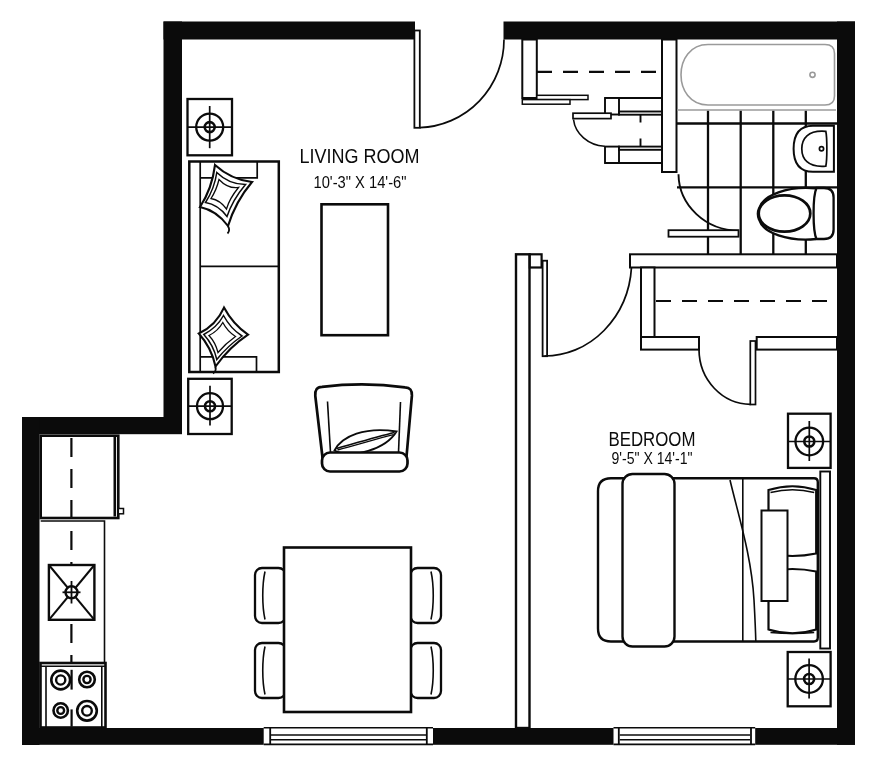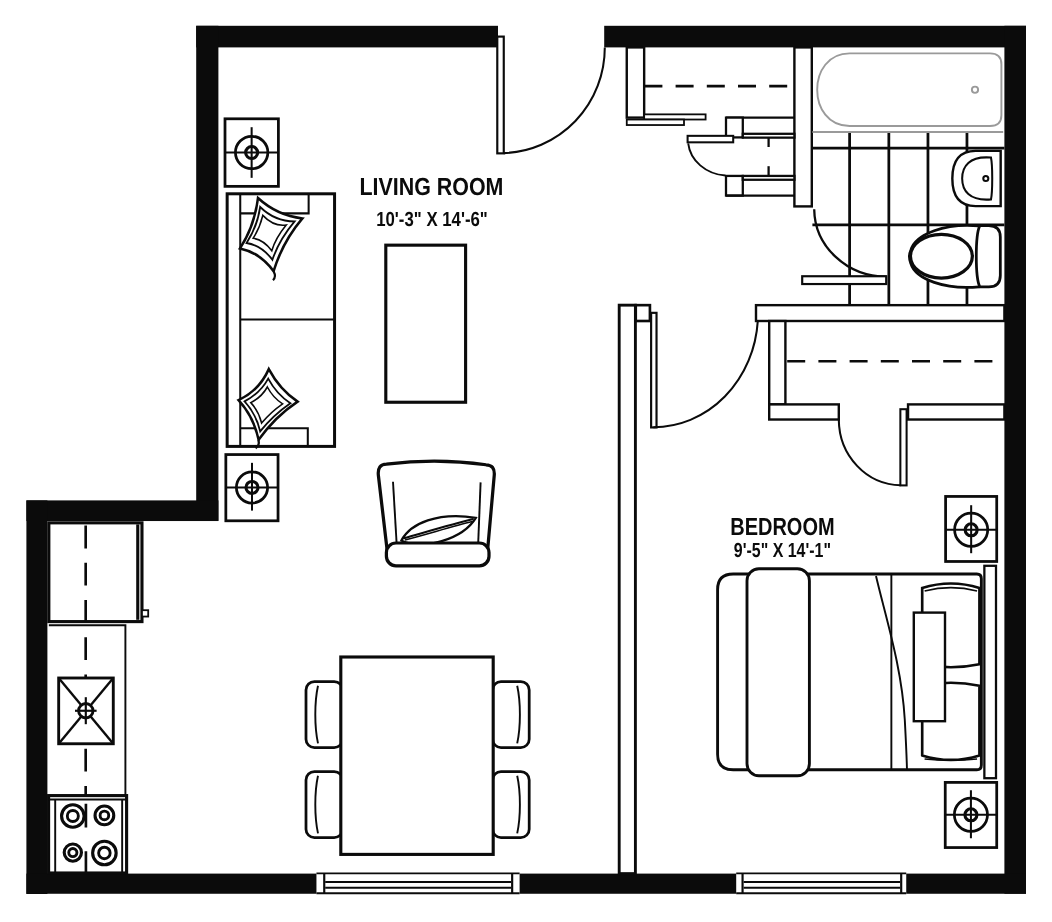--- a/index.html
+++ b/index.html
@@ -1,16 +1,16 @@
 <!DOCTYPE html>
 <html><head>
 <meta charset="utf-8">
 <style>
   html,body{margin:0;padding:0;background:#fff;}
-  #plan{width:877px;height:768px;position:relative;font-weight:bold;}
+  #plan{width:877px;height:768px;position:relative;}
   text{font-family:"Liberation Sans",sans-serif;fill:#0b0b0b;stroke:none;}
 </style>
 </head>
 <body>
 <div id="plan">
 <svg width="877" height="768" viewBox="0 0 877 768">
 <rect x="0" y="0" width="877" height="768" fill="#ffffff"></rect>
 <g stroke-linecap="butt" fill="none" stroke="#0b0b0b">
 
 <rect x="163.5" y="21.5" width="251.5" height="18" fill="#0b0b0b" stroke="none"></rect>

